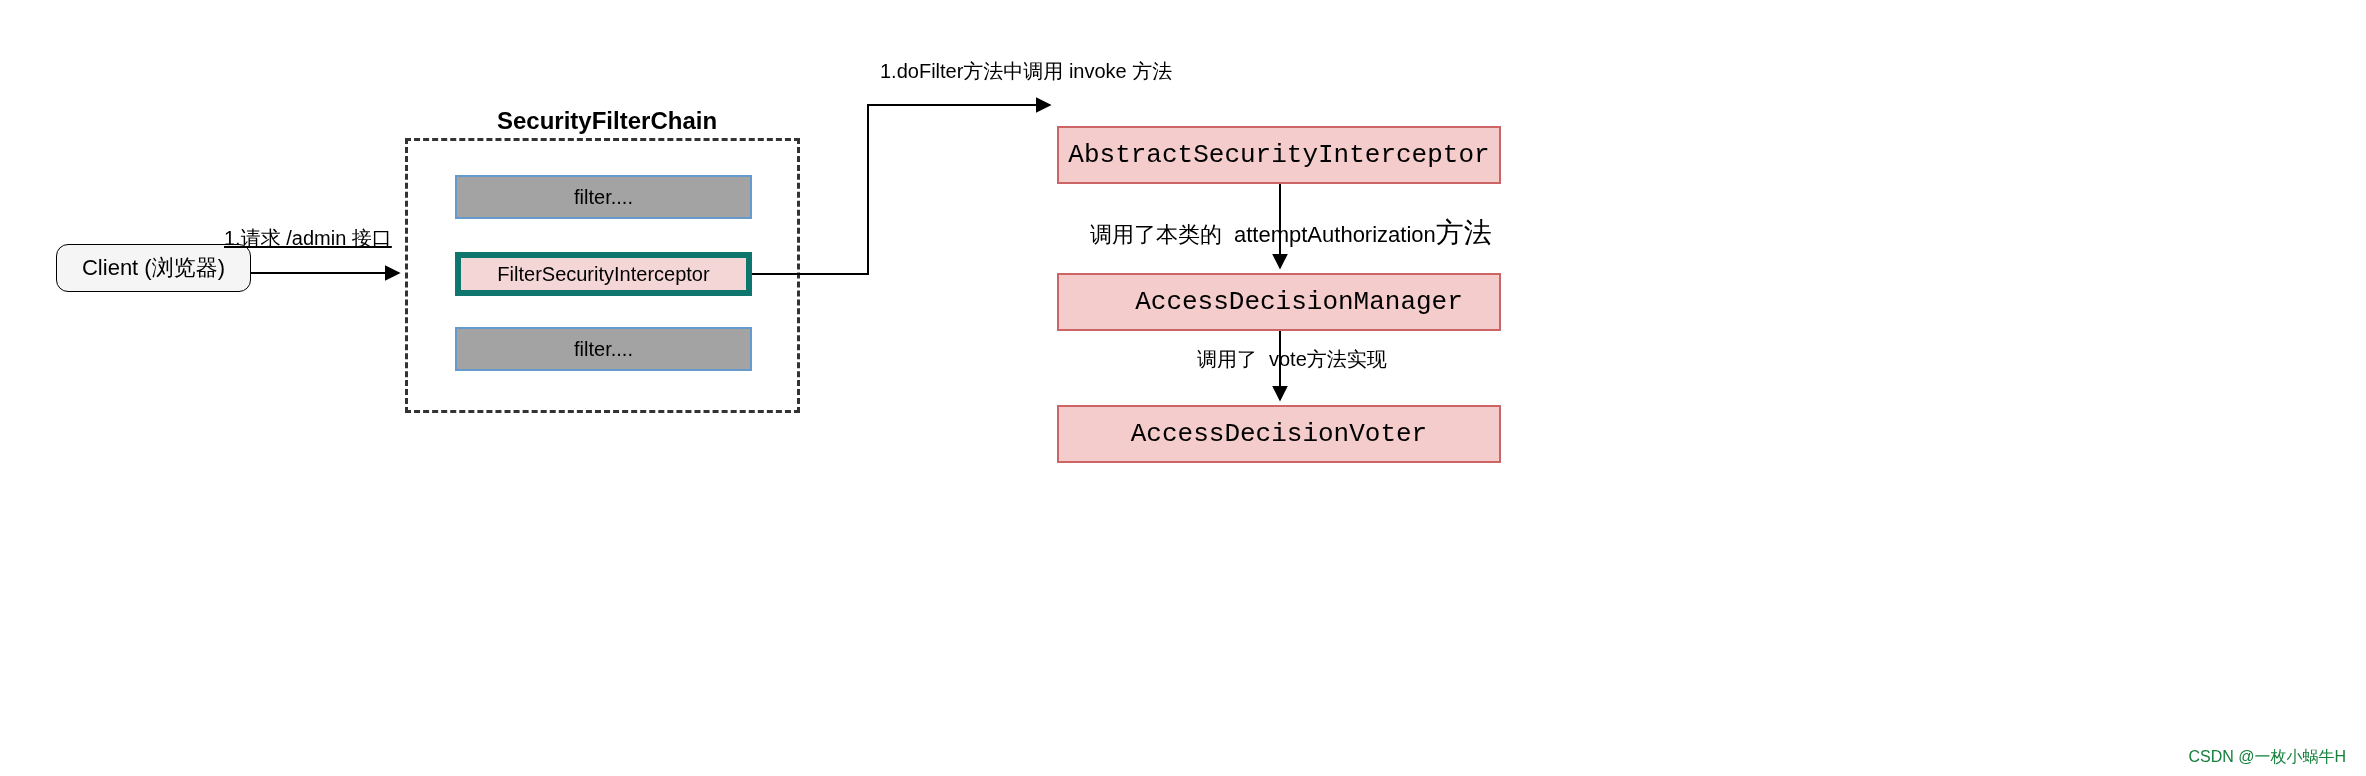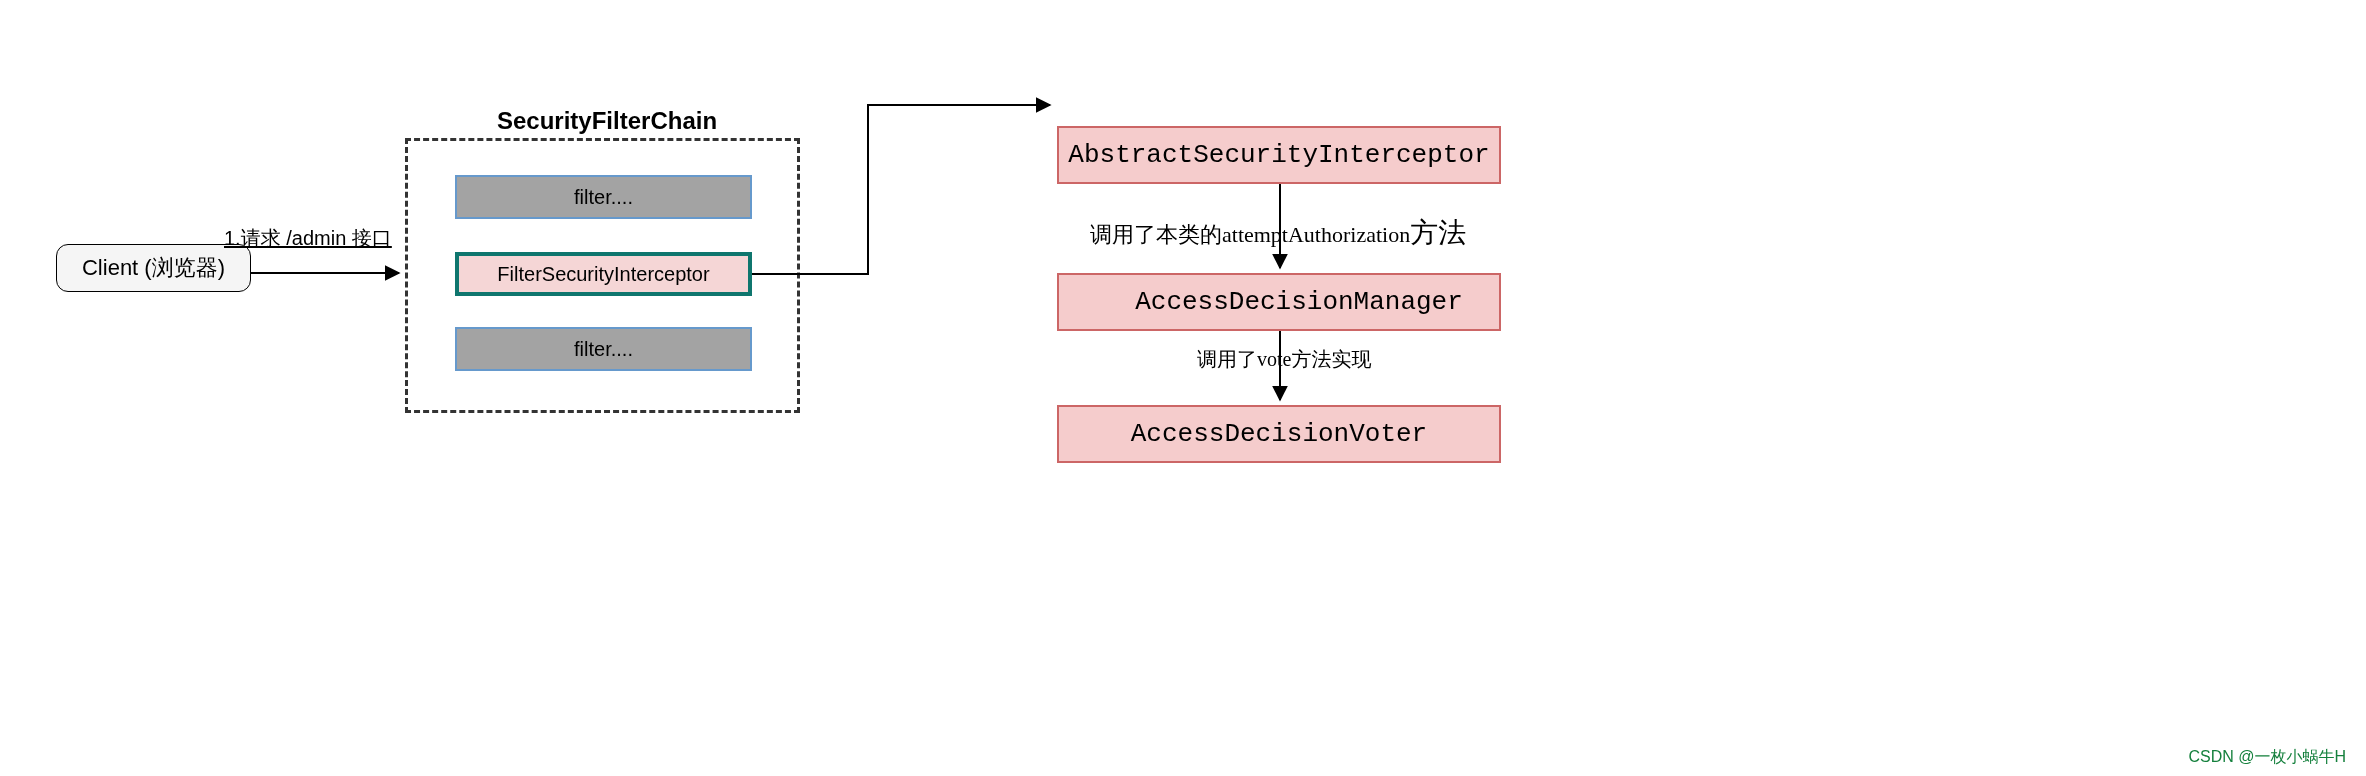--- a/index.html
+++ b/index.html
@@ -34,41 +34,42 @@
       position: absolute;
       font-weight: bold;
       font-size: 24px;
     }
     .filter-box {
       border: 2px solid #6699cc;
       background: #a3a3a3;
       font-size: 20px;
     }
     .interceptor-filter-box {
-      border: 4px solid #0f766e;
+      border: 6px solid #0f766e;
       background: #f5d6d6;
       font-size: 20px;
     }
     .pink-box {
       border: 2px solid #cc6666;
       background: #f5cccc;
       font-family: "Courier New", Courier, monospace;
       font-size: 26px;
       font-weight: 500;
     }
     .annotation {
       position: absolute;
       font-size: 20px;
       white-space: nowrap;
     }
     .annotation-large {
       font-size: 22px;
     }
     .code-text {
-      font-family: Liberation Serif, serif;
+      font-family: Liberation Sans, sans-serif;
+      margin-left: 12px;
     }
     .watermark {
       position: absolute;
       color: #15803d;
       font-size: 16px;
     }
     svg.connector {
       position: absolute;
       overflow: visible;
     }
@@ -110,20 +111,21 @@
 
 <div class="box filter-box" style="left:455px; top:327px; width:297px; height:44px;">
   <span>filter....</span>
 </div>
 
 <svg class="connector" style="left:752px; top:100px; width:305px; height:180px;">
   <path d="M 0 174 L 116 174 L 116 5 L 298 5" fill="none" stroke="#000" stroke-width="2" marker-end="url(#ah)"></path>
 </svg>
 
 <div class="annotation" style="left:880px; top:56px; line-height:1.5;">
+  <div>1.doFilter方法中调用 invoke 方法</div>
 </div>
 
 <div class="box pink-box" style="left:1057px; top:126px; width:444px; height:58px;">
   <span>AbstractSecurityInterceptor</span>
 </div>
 
 <svg class="connector" style="left:1270px; top:184px; width:20px; height:90px;">
   <line x1="10" y1="0" x2="10" y2="84" stroke="#000" stroke-width="2" marker-end="url(#ah)"></line>
 </svg>
 

